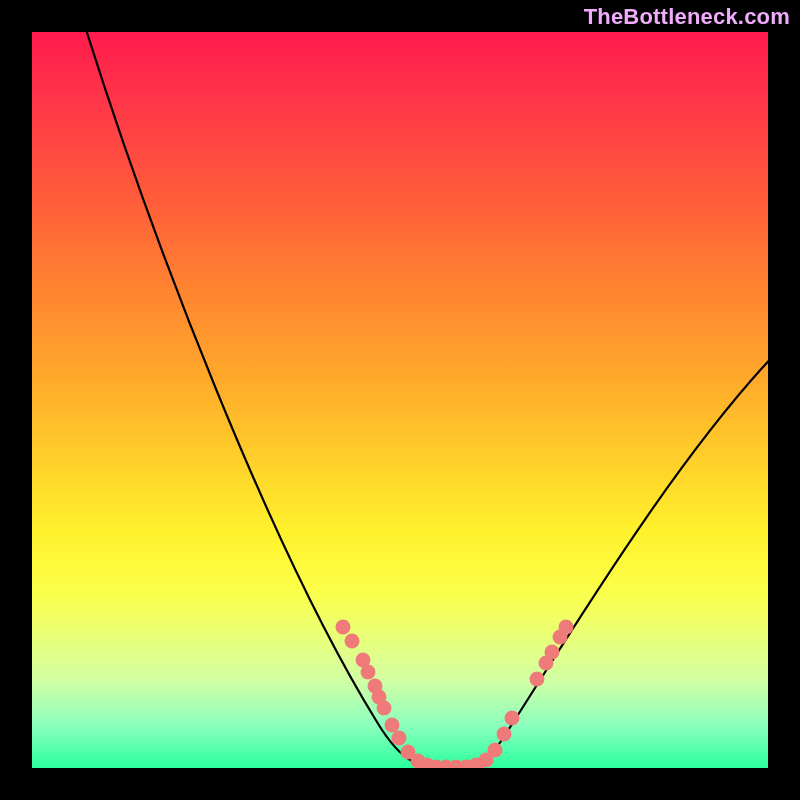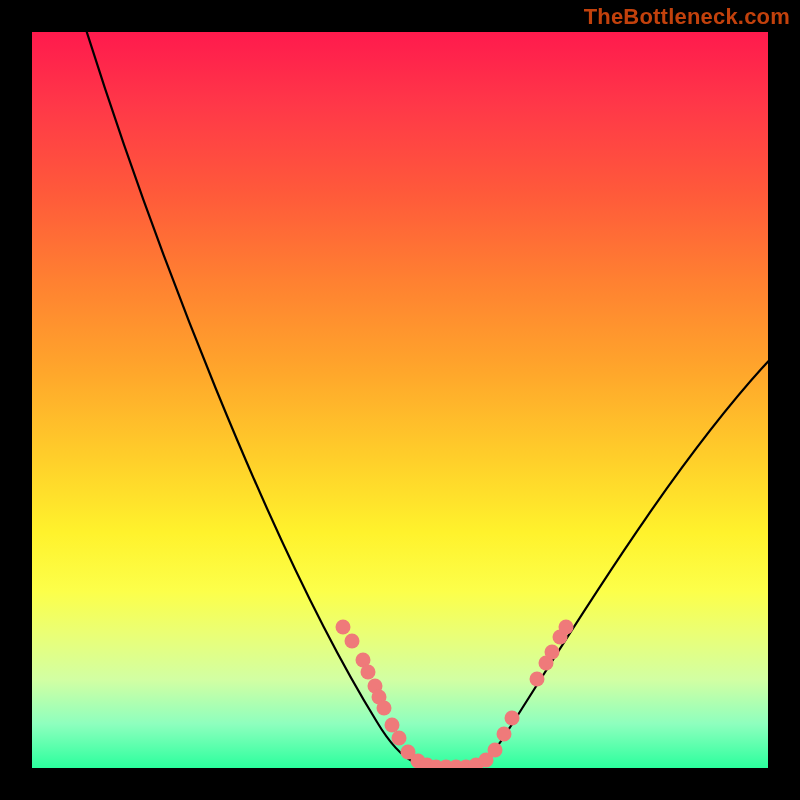--- a/index.html
+++ b/index.html
@@ -38,21 +38,21 @@
       #8effbe 94%,
       #2bff9d 100%);
   }
   .watermark {
     position: absolute;
     top: 4px;
     right: 10px;
     font-family: Arial, Helvetica, sans-serif;
     font-size: 22px;
     font-weight: 600;
-    color: #c2410c;
+    color: #f0abfc;
     letter-spacing: 0.2px;
     user-select: none;
   }
   svg {
     position: absolute;
     left: 0;
     top: 0;
   }
 </style>
 </head>

